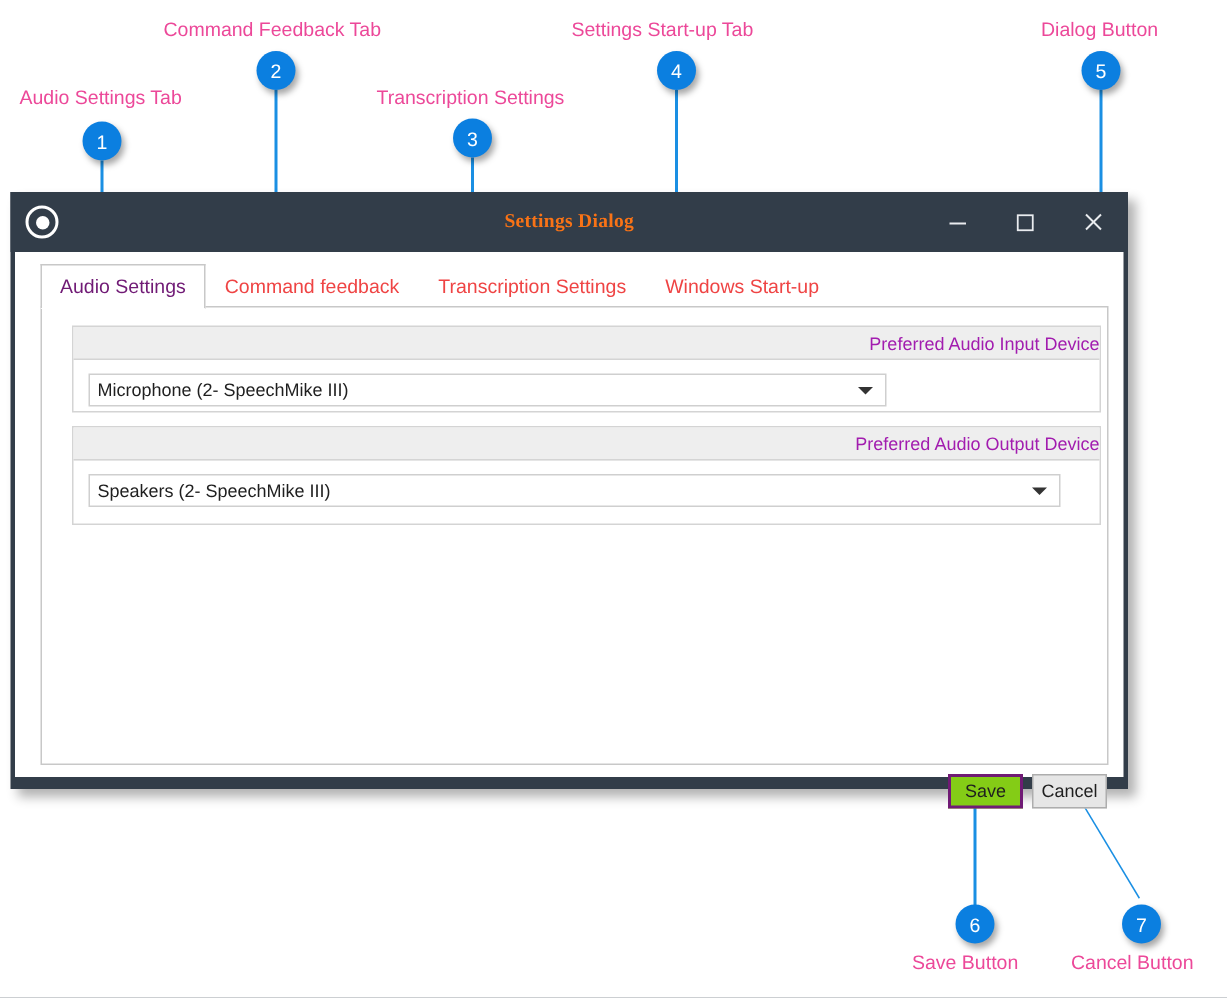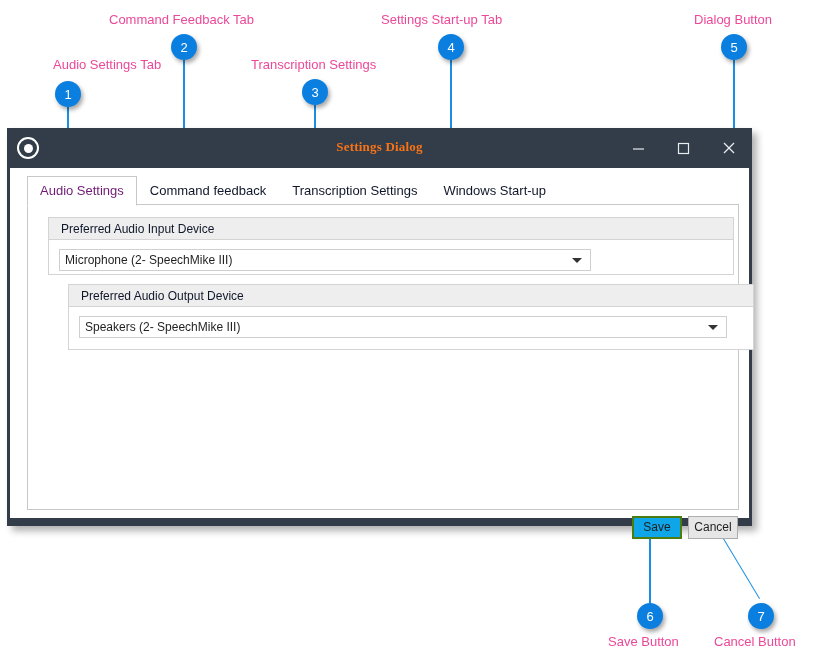--- a/index.html
+++ b/index.html
@@ -139,21 +139,21 @@
     position: absolute;
     left: 17px;
     top: 8px;
     height: 29px;
     display: flex;
     align-items: flex-end;
     z-index: 3;
   }
   .tab {
     font-size: 13px;
-    color: #0f172a;
+    color: #ef4444;
     padding: 6px 12px 6px 12px;
     line-height: 16px;
     box-sizing: border-box;
     height: 29px;
     background: transparent;
     border: 1px solid transparent;
     white-space: nowrap;
     cursor: default;
   }
   .tab.active {
@@ -183,24 +183,25 @@
     background: #ffffff;
     box-sizing: border-box;
     left: 20px;
     width: 686px;
   }
   .group-header {
     height: 22px;
     background: #eeeeee;
     border-bottom: 1px solid #d4d4d4;
     font-size: 12px;
-    color: #0f172a;
+    color: #a21caf;
     padding: 4px 0 0 12px;
     box-sizing: border-box;
     line-height: 15px;
+    text-align: right;
   }
   .group-inner {
     padding: 9px 10px 10px 10px;
   }
   .combo {
     position: relative;
     height: 22px;
     border: 1px solid #cfcfcf;
     background: #ffffff;
     box-sizing: border-box;
@@ -222,21 +223,21 @@
     top: 50%;
     margin-top: -2px;
     width: 0;
     height: 0;
     border-left: 5px solid transparent;
     border-right: 5px solid transparent;
     border-top: 5px solid #333333;
   }
 
   #group-input  { top: 12px; height: 58px; }
-  #group-output { top: 79px; height: 66px; margin-left: 20px; }
+  #group-output { top: 79px; height: 66px; }
   #combo-input  { width: 532px; }
   #combo-output { width: 648px; }
 
   
   #button-row {
     position: absolute;
     right: 11px;
     top: 348px;
     display: flex;
     gap: 6px;
@@ -250,22 +251,22 @@
     border: 1px solid #adadad;
     width: 50px;
     height: 23px;
     line-height: 21px;
     text-align: center;
     box-sizing: border-box;
     cursor: default;
     padding: 0;
   }
   .dlg-btn.focused {
-    border: 2px solid #4d7c0f;
-    background: #0ea5e9;
+    border: 2px solid #701a75;
+    background: #84cc16;
     line-height: 19px;
   }
 </style>
 </head>
 <body>
 
 <div class="ann-line" style="left:67px; top:107px; width:2px; height:74px;"></div>
 <div class="ann-line" style="left:183px; top:60px; width:2px; height:121px;"></div>
 <div class="ann-line" style="left:314px; top:105px; width:2px; height:76px;"></div>
 <div class="ann-line" style="left:450px; top:60px; width:2px; height:121px;"></div>
@@ -288,21 +289,21 @@
 <div class="ann-badge" style="left:721px; top:34px;">
     <span>5</span>
   </div>
 <div class="ann-badge" style="left:637px; top:603px;">
     <span>6</span>
   </div>
 <div class="ann-badge" style="left:748px; top:603px;">
     <span>7</span>
   </div>
 
-<div class="ann-label" style="left:13px; top:57px;margin-left:40px;">Audio Settings Tab</div>
+<div class="ann-label" style="left:13px; top:57px;">Audio Settings Tab</div>
 <div class="ann-label" style="left:109px; top:12px;">Command Feedback Tab</div>
 <div class="ann-label" style="left:251px; top:57px;">Transcription Settings</div>
 <div class="ann-label" style="left:381px; top:12px;">Settings Start-up Tab</div>
 <div class="ann-label" style="left:694px; top:12px;">Dialog Button</div>
 <div class="ann-label" style="left:608px; top:634px;">Save Button</div>
 <div class="ann-label" style="left:714px; top:634px;">Cancel Button</div>
 
 <div id="dialog-window">
 
   <div id="title-bar">

